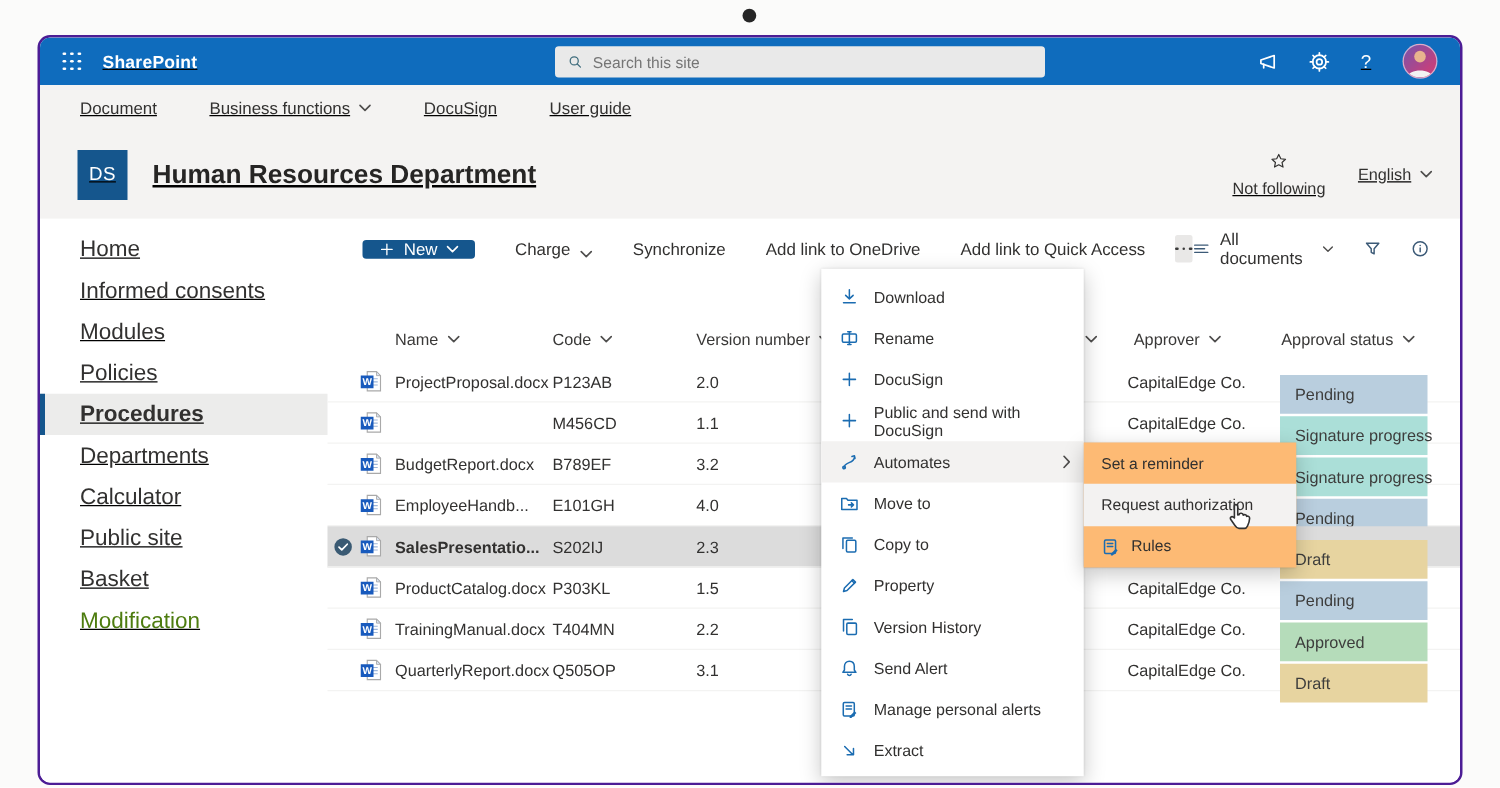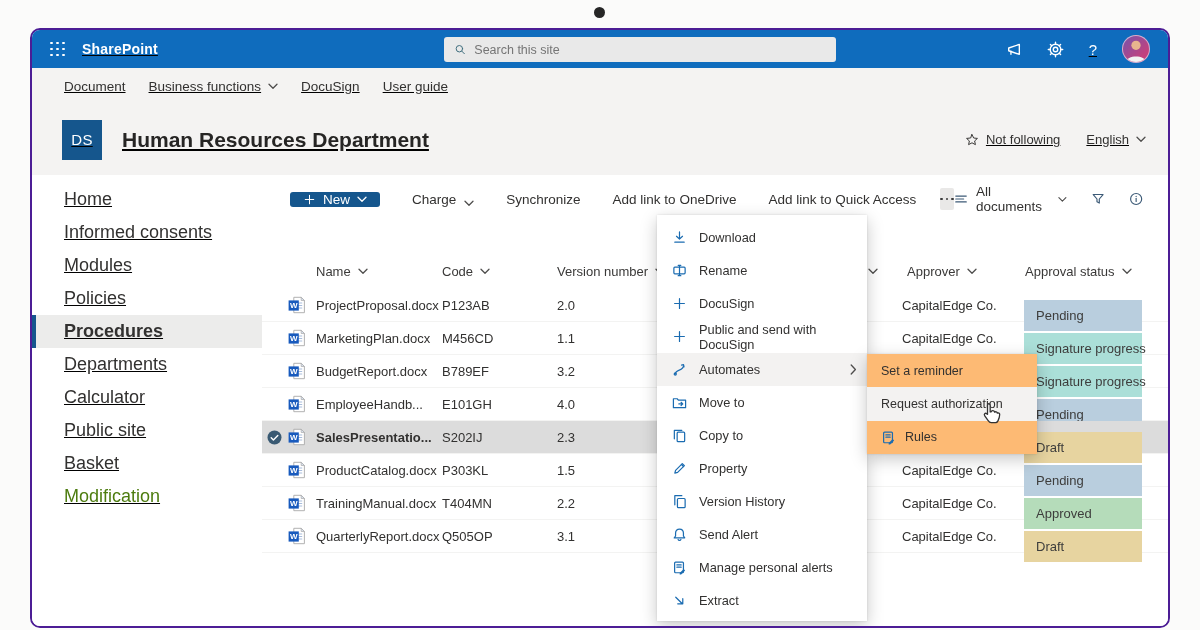--- a/index.html
+++ b/index.html
@@ -21,30 +21,30 @@
   .brand { font-size:14px; font-weight:bold; margin-left:17px; letter-spacing:.2px; }
   .searchbox { position:absolute; left:50%; transform:translateX(-50%); top:7px; width:392px; height:25px;
                background:#e9e9e9; border-radius:3px; display:flex; align-items:center; padding:0 10px; gap:8px; color:#3f6d7d;margin-left:40px; }
   .searchbox input { border:none; outline:none; background:transparent; font-size:12.5px; color:#444; width:100%; font-family:"Liberation Sans",sans-serif; }
   .sb-right { margin-left:auto; display:flex; align-items:center; gap:25px; }
   .sb-ic { width:17px; height:17px; color:#fff; cursor:pointer; }
   .sb-help { font-size:15px; cursor:pointer; }
   .avatar { width:28px; height:28px; border-radius:50%; overflow:hidden; background:linear-gradient(135deg,#8a4fa0 20%,#c2417e 75%); cursor:pointer; border:1px solid rgba(255,255,255,.55); }
 
   
-  .topnav { height:36px; background:#f4f3f2; display:flex; align-items:center; gap:23px; padding-left:32px; font-size:13.5px; color:#323130; }
+  .topnav { height:36px; background:#f4f3f2; display:flex; align-items:center; gap:42px; padding-left:32px; font-size:13.5px; color:#323130; }
   .nav-item { display:flex; align-items:center; gap:7px; cursor:pointer; }
   .chev { width:10px; height:7px; color:#4f4e4d; }
 
   
   .siteheader { height:71px; background:#f4f3f2; display:flex; align-items:center; padding:0 22px 0 30px; }
   .ds-tile { width:40px; height:40px; background:#15568d; color:#fff; display:flex; align-items:center; justify-content:center; font-size:15px; letter-spacing:.3px; }
   .site-title { font-size:21px; font-weight:bold; color:#262524; margin-left:20px; }
   .sh-right { margin-left:auto; display:flex; align-items:center; gap:26px; font-size:13px; color:#323130; }
-  .follow { display:flex; align-items:center; gap:7px; cursor:pointer; }
+  .follow { display:flex; align-items:center; gap:7px; cursor:pointer;flex-direction:column; }
   .lang { display:flex; align-items:center; gap:7px; cursor:pointer; }
 
   
   .content { display:flex; height:455px; background:#fff; }
   .sidebar { width:230px; padding-top:8px; flex:none; }
   .side-item { height:33px; display:flex; align-items:center; padding-left:32px; font-size:18px; color:#323130; position:relative; cursor:pointer; }
   .side-item.selected { background:#ececeb; font-weight:bold; }
   .side-item.selected::before { content:''; position:absolute; left:0; top:0; bottom:0; width:4px; background:#15568d; }
   .side-item.accent { color:#4d7c0f; }
 
@@ -358,21 +358,20 @@
 
               <span class="cell c-fileicon">
                 <svg width="18" height="18" viewBox="0 0 18 18">
                   <path d="M5.8 1.3h7.4l3.2 3.2v12.2H5.8z" fill="#fff" stroke="#a9a9a9" stroke-width=".9"></path>
                   <path d="M13.2 1.3v3.2h3.2z" fill="#dbe5f4" stroke="#a9a9a9" stroke-width=".7"></path>
                   <path d="M8 7h6.2M8 9.5h6.2M8 12h6.2" stroke="#9fb6d8" stroke-width=".9"></path>
                   <rect x="0.6" y="4.4" width="10.2" height="10.2" fill="#185abd"></rect>
                   <text x="5.7" y="12.1" font-size="8" font-weight="bold" fill="#ffffff" text-anchor="middle" font-family="Liberation Sans, sans-serif">W</text>
                 </svg>
               </span>
-              <span class="cell c-name">MarketingPlan.docx</span>
               <span class="cell c-code">M456CD</span>
               <span class="cell c-ver">1.1</span>
               <span class="cell c-appr">CapitalEdge Co.</span>
               <span class="cell c-status" style="background: rgb(171, 223, 216);">Signature progress</span>
             </div>
 
             <div class="row">
 
               <span class="cell c-fileicon">
                 <svg width="18" height="18" viewBox="0 0 18 18">

